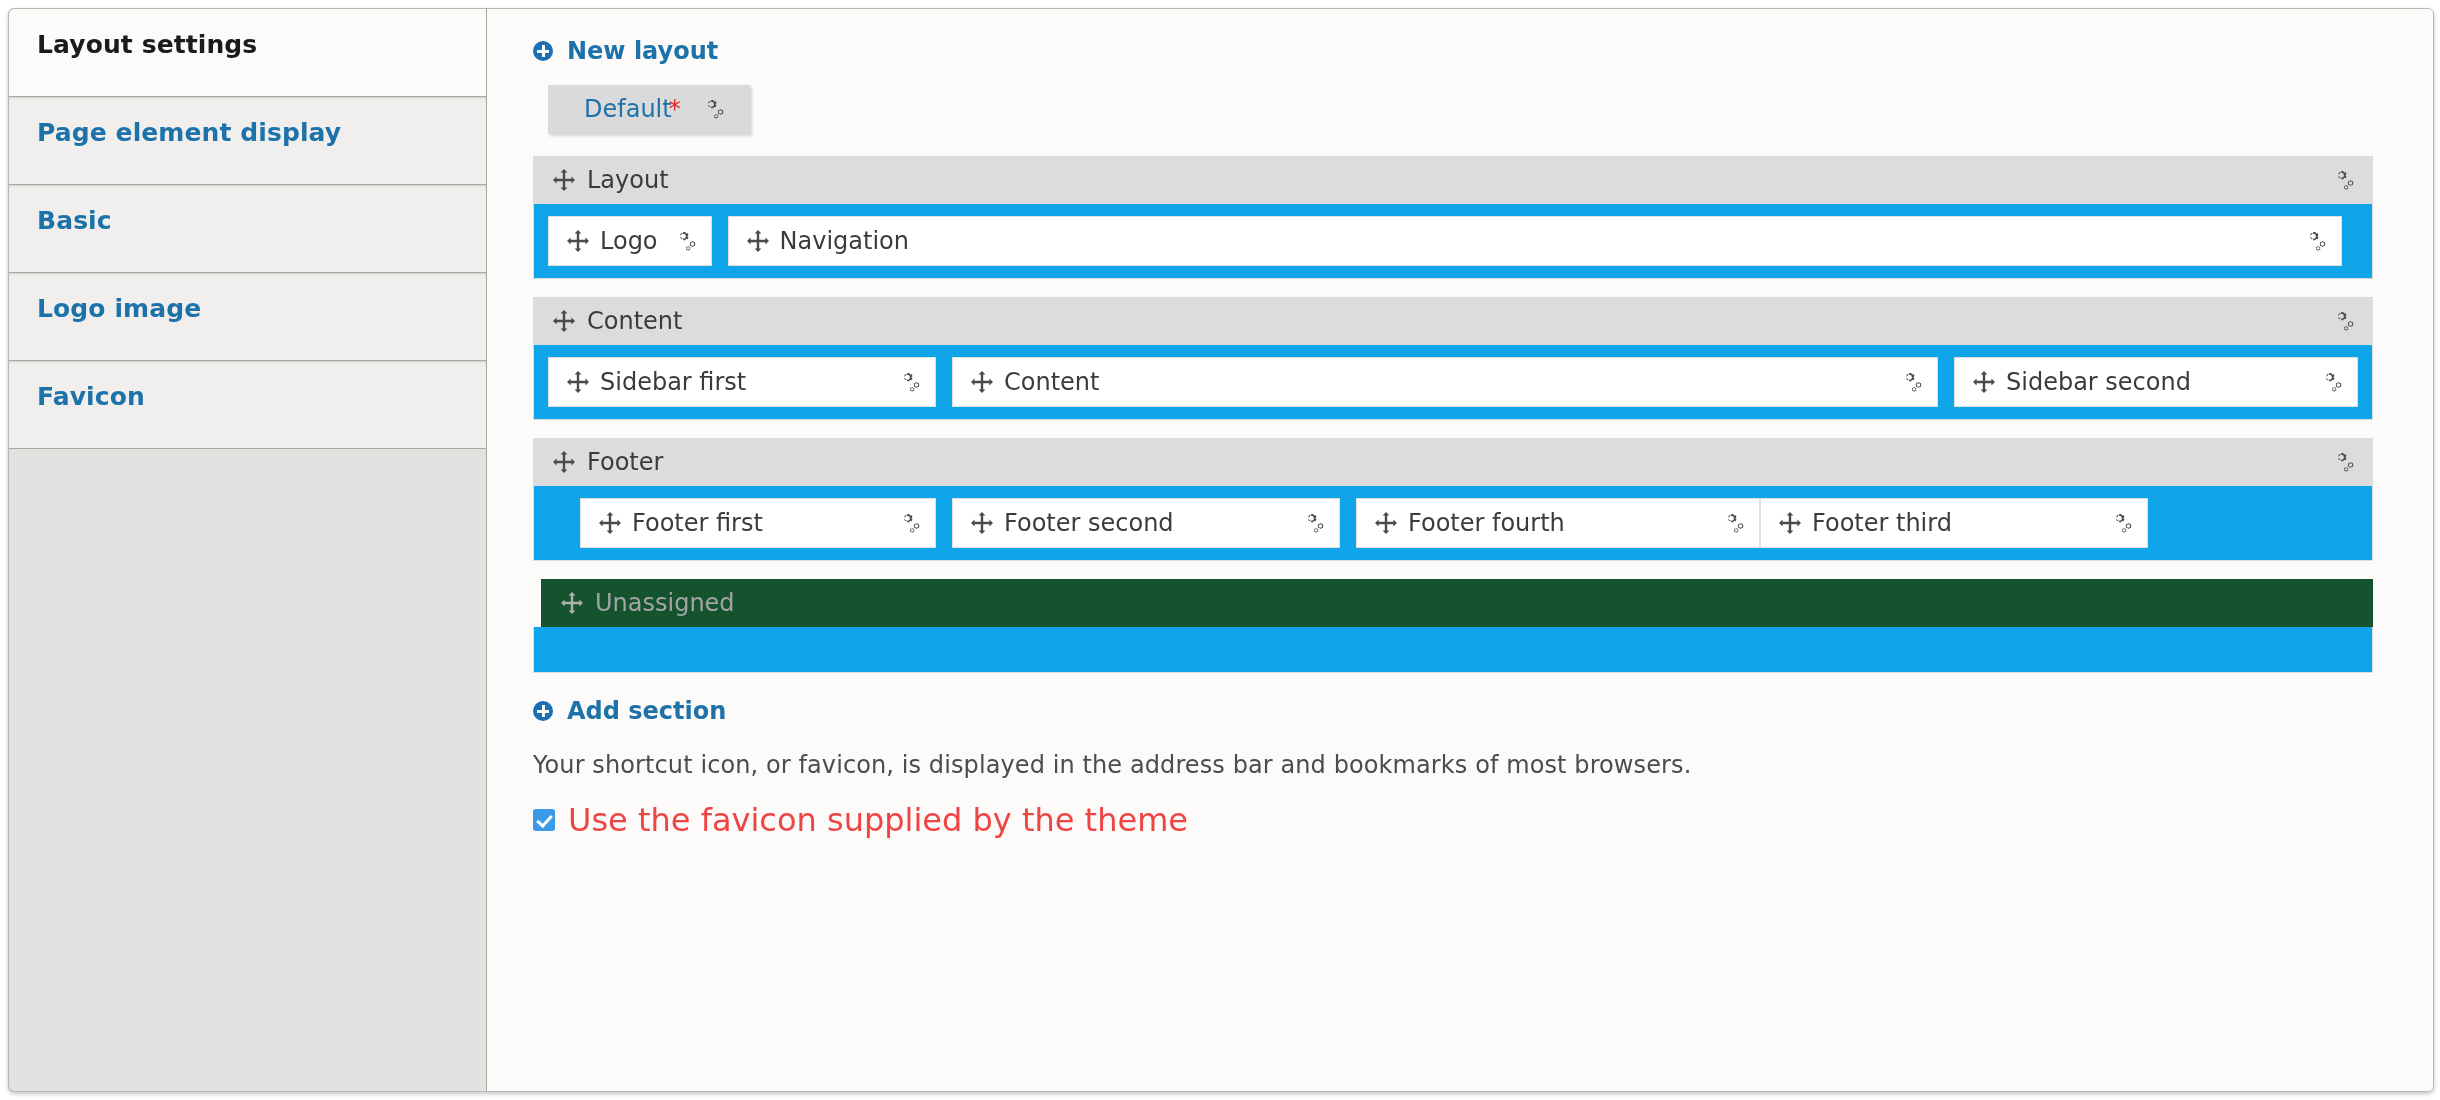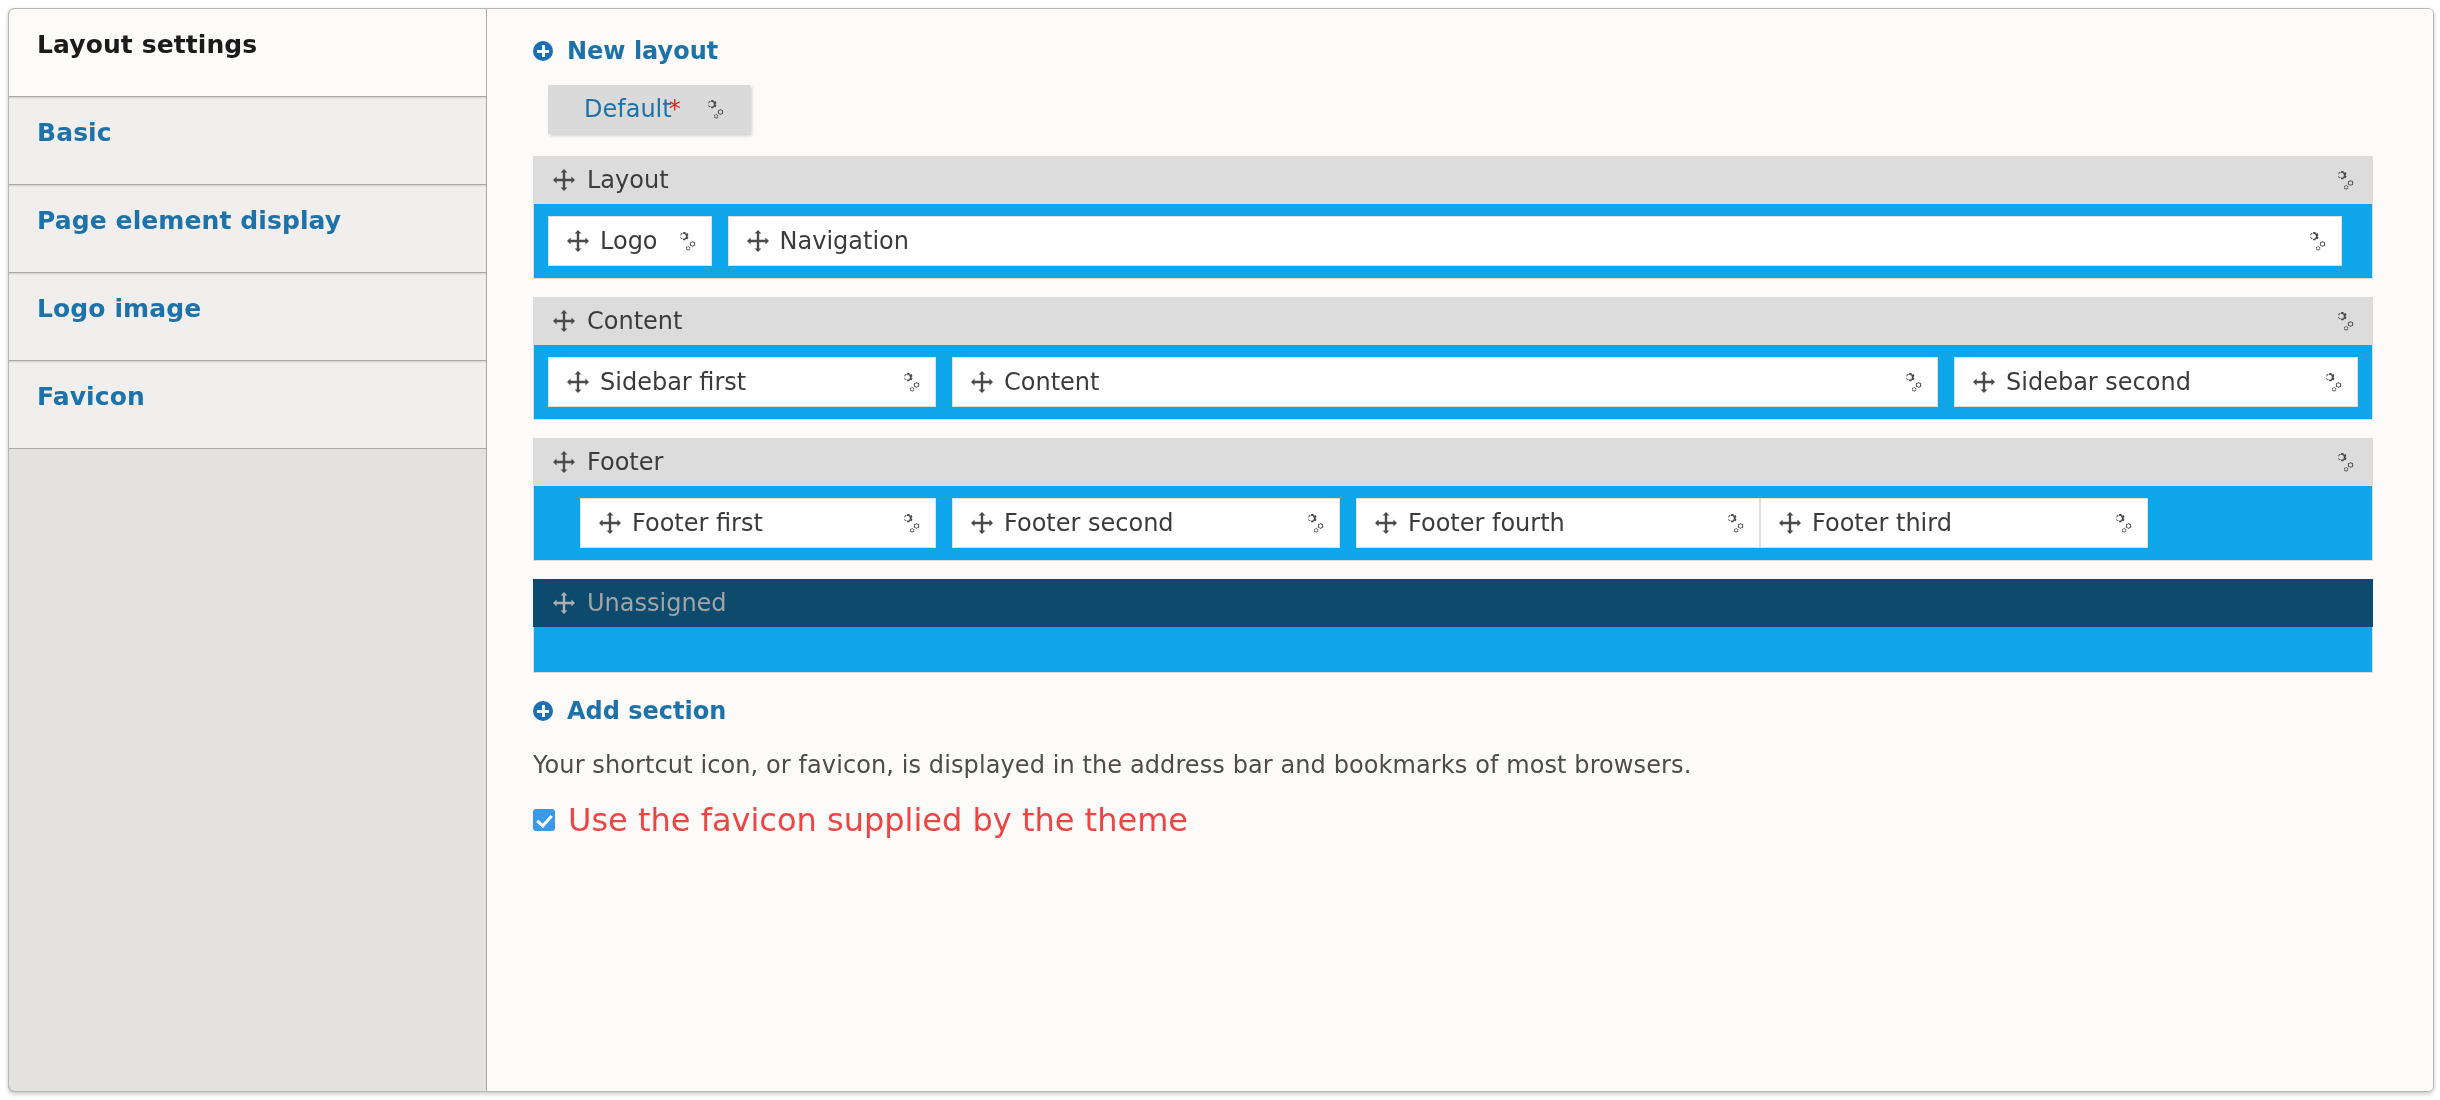--- a/index.html
+++ b/index.html
@@ -197,21 +197,21 @@
     color: #3b3b3b;
     margin-left: 11px;
   }
   .region-spacer { flex: 1 1 auto; min-width: 12px; }
 
   
   .region.snug { display: inline-flex; }
   .region.snug .region-cogs { margin-left: 13px; }
 
   
-  .section.disabled .section-head { background: #0c4a6e; }
+  .section.disabled .section-head { background: #14532d; margin-left: 8px; }
   .section.disabled .section-head-title { color: #a4a4a4; }
   .section.disabled .mover svg path { fill: #b0b0b0; }
 
   
   .blurb {
     margin: 26px 0 0 0;
     font-size: 24px;
     color: #4c4c4c;
     letter-spacing: .1px;
   }
@@ -251,24 +251,24 @@
 <body>
 
 <div class="page">
 
   <div class="vtabs">
     <div class="vtabs-title">
       <span>Layout settings</span>
     </div>
 
     <div class="vtab">
-      <span class="vtab-label">Basic</span>
+      <span class="vtab-label">Page element display</span>
     </div>
     <div class="vtab">
-      <span class="vtab-label">Page element display</span>
+      <span class="vtab-label">Basic</span>
     </div>
     <div class="vtab">
       <span class="vtab-label">Logo image</span>
     </div>
     <div class="vtab">
       <span class="vtab-label">Favicon</span>
     </div>
 
     <div class="vtabs-filler"></div>
   </div>

